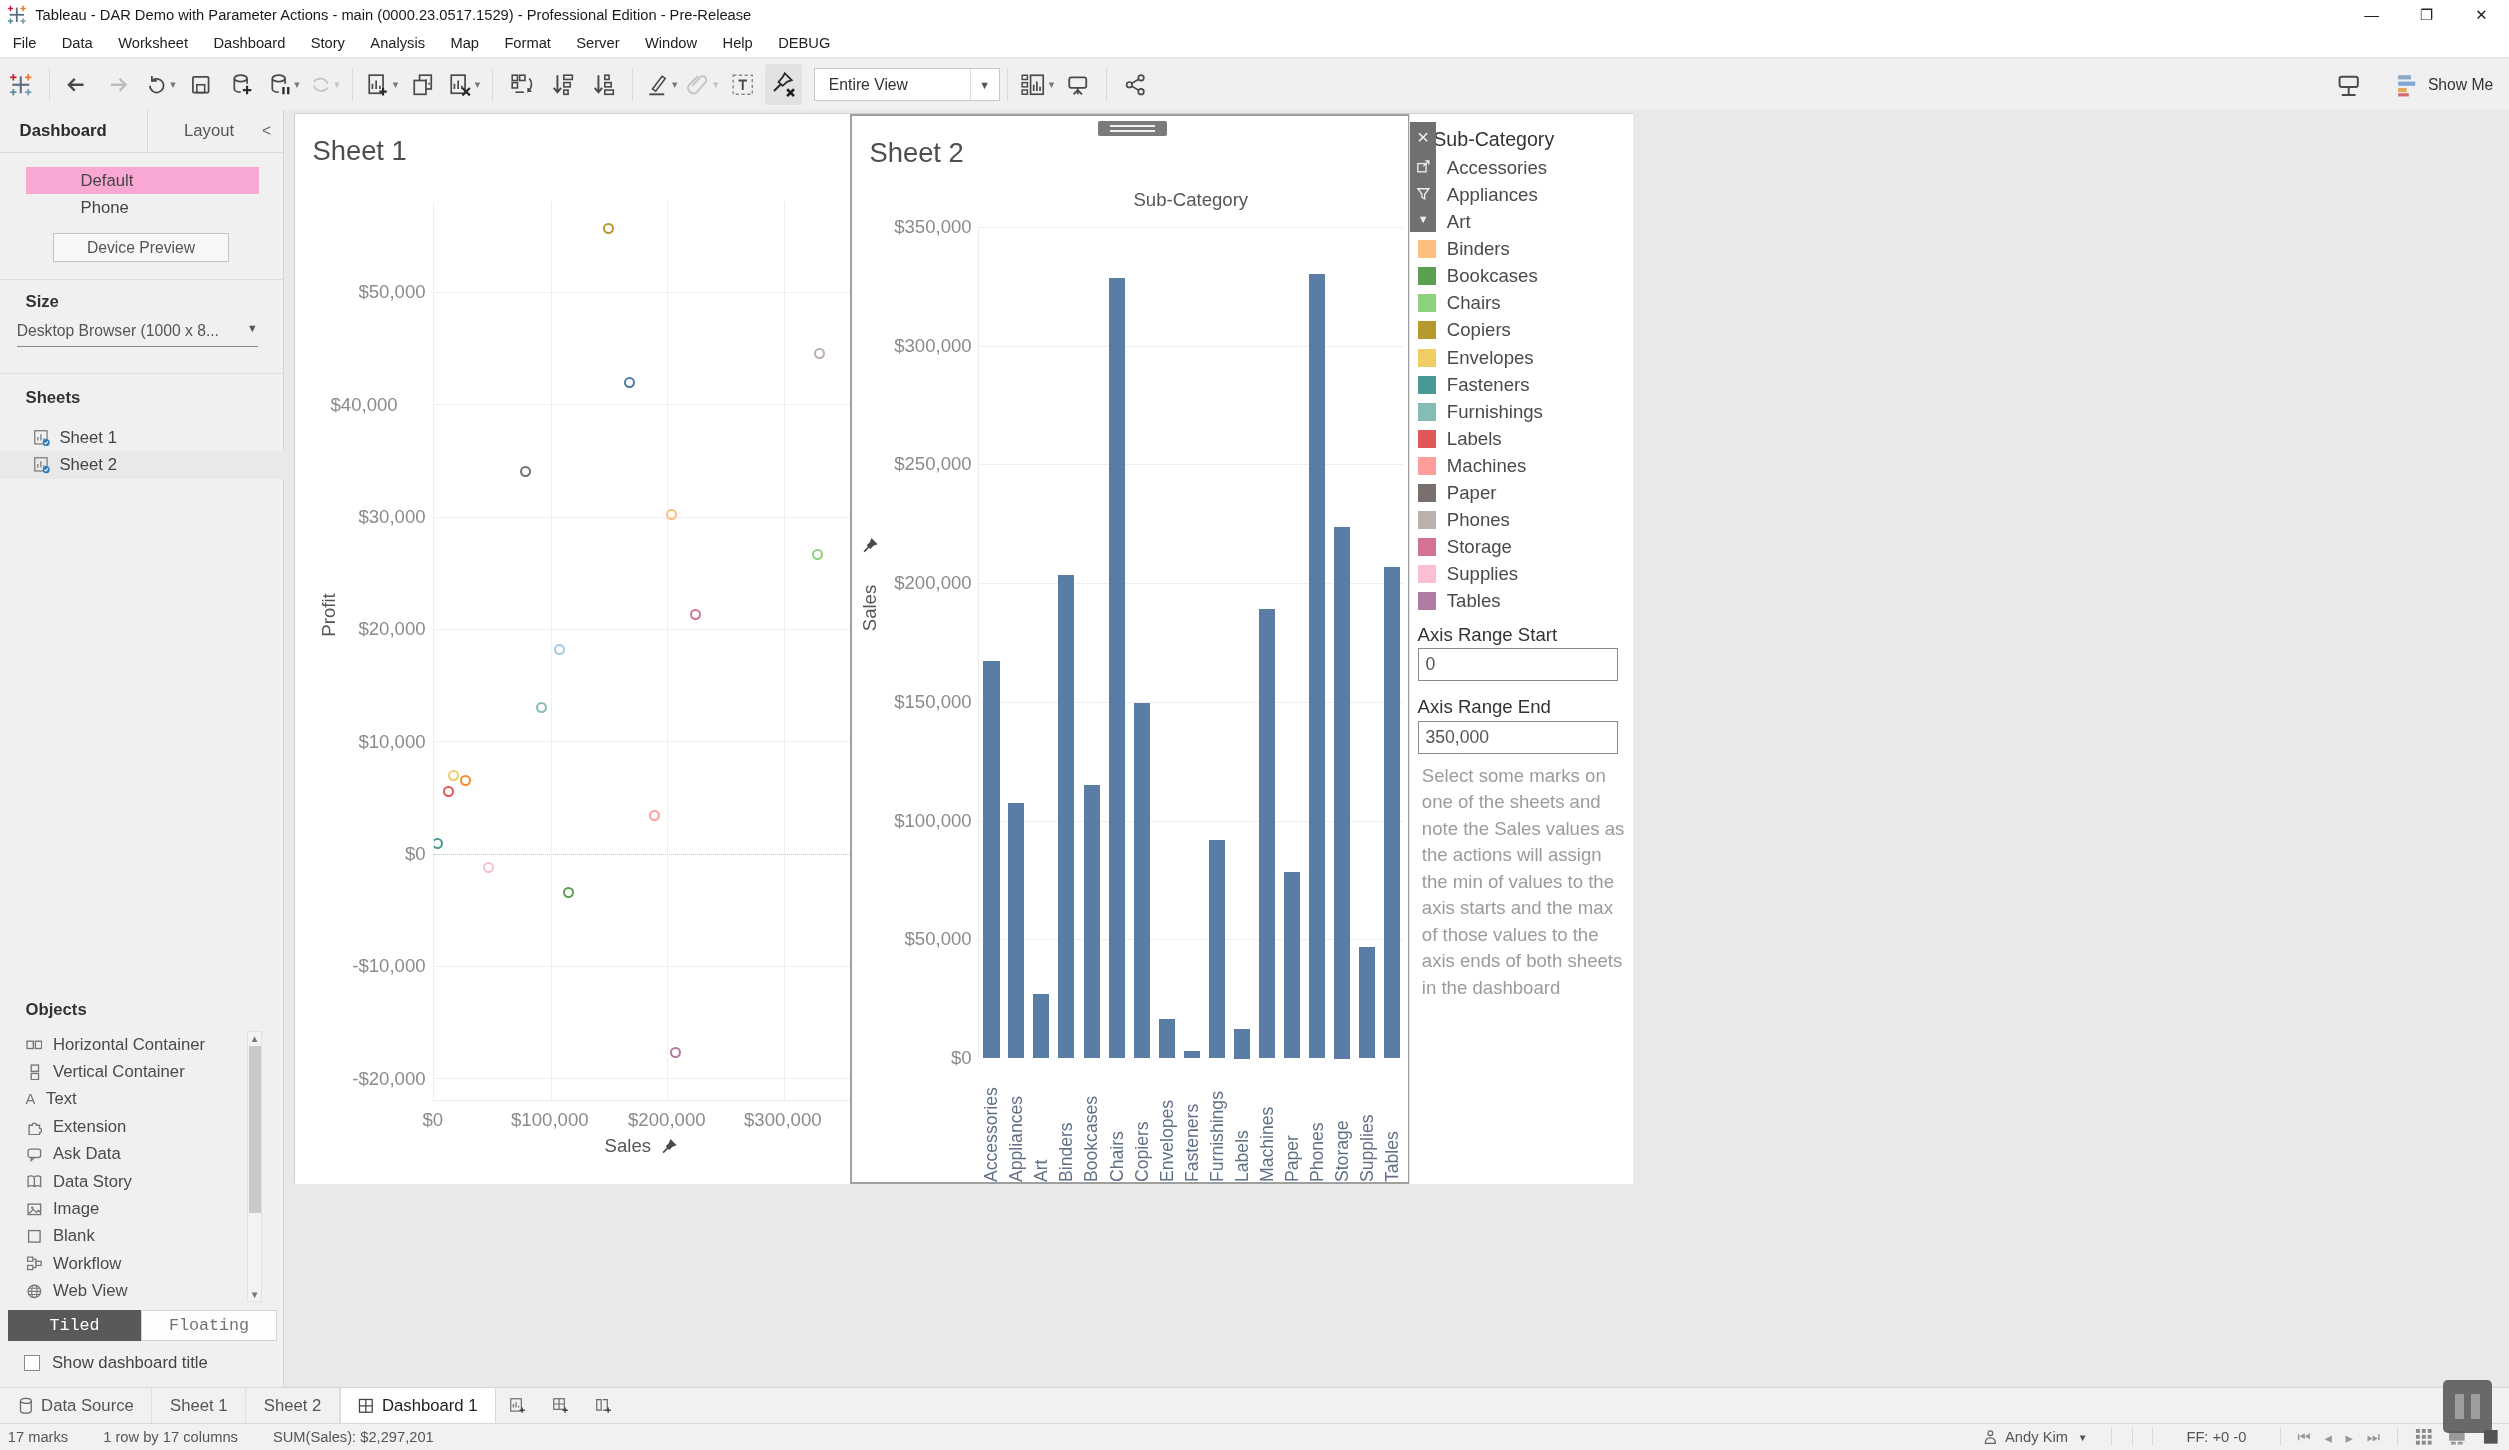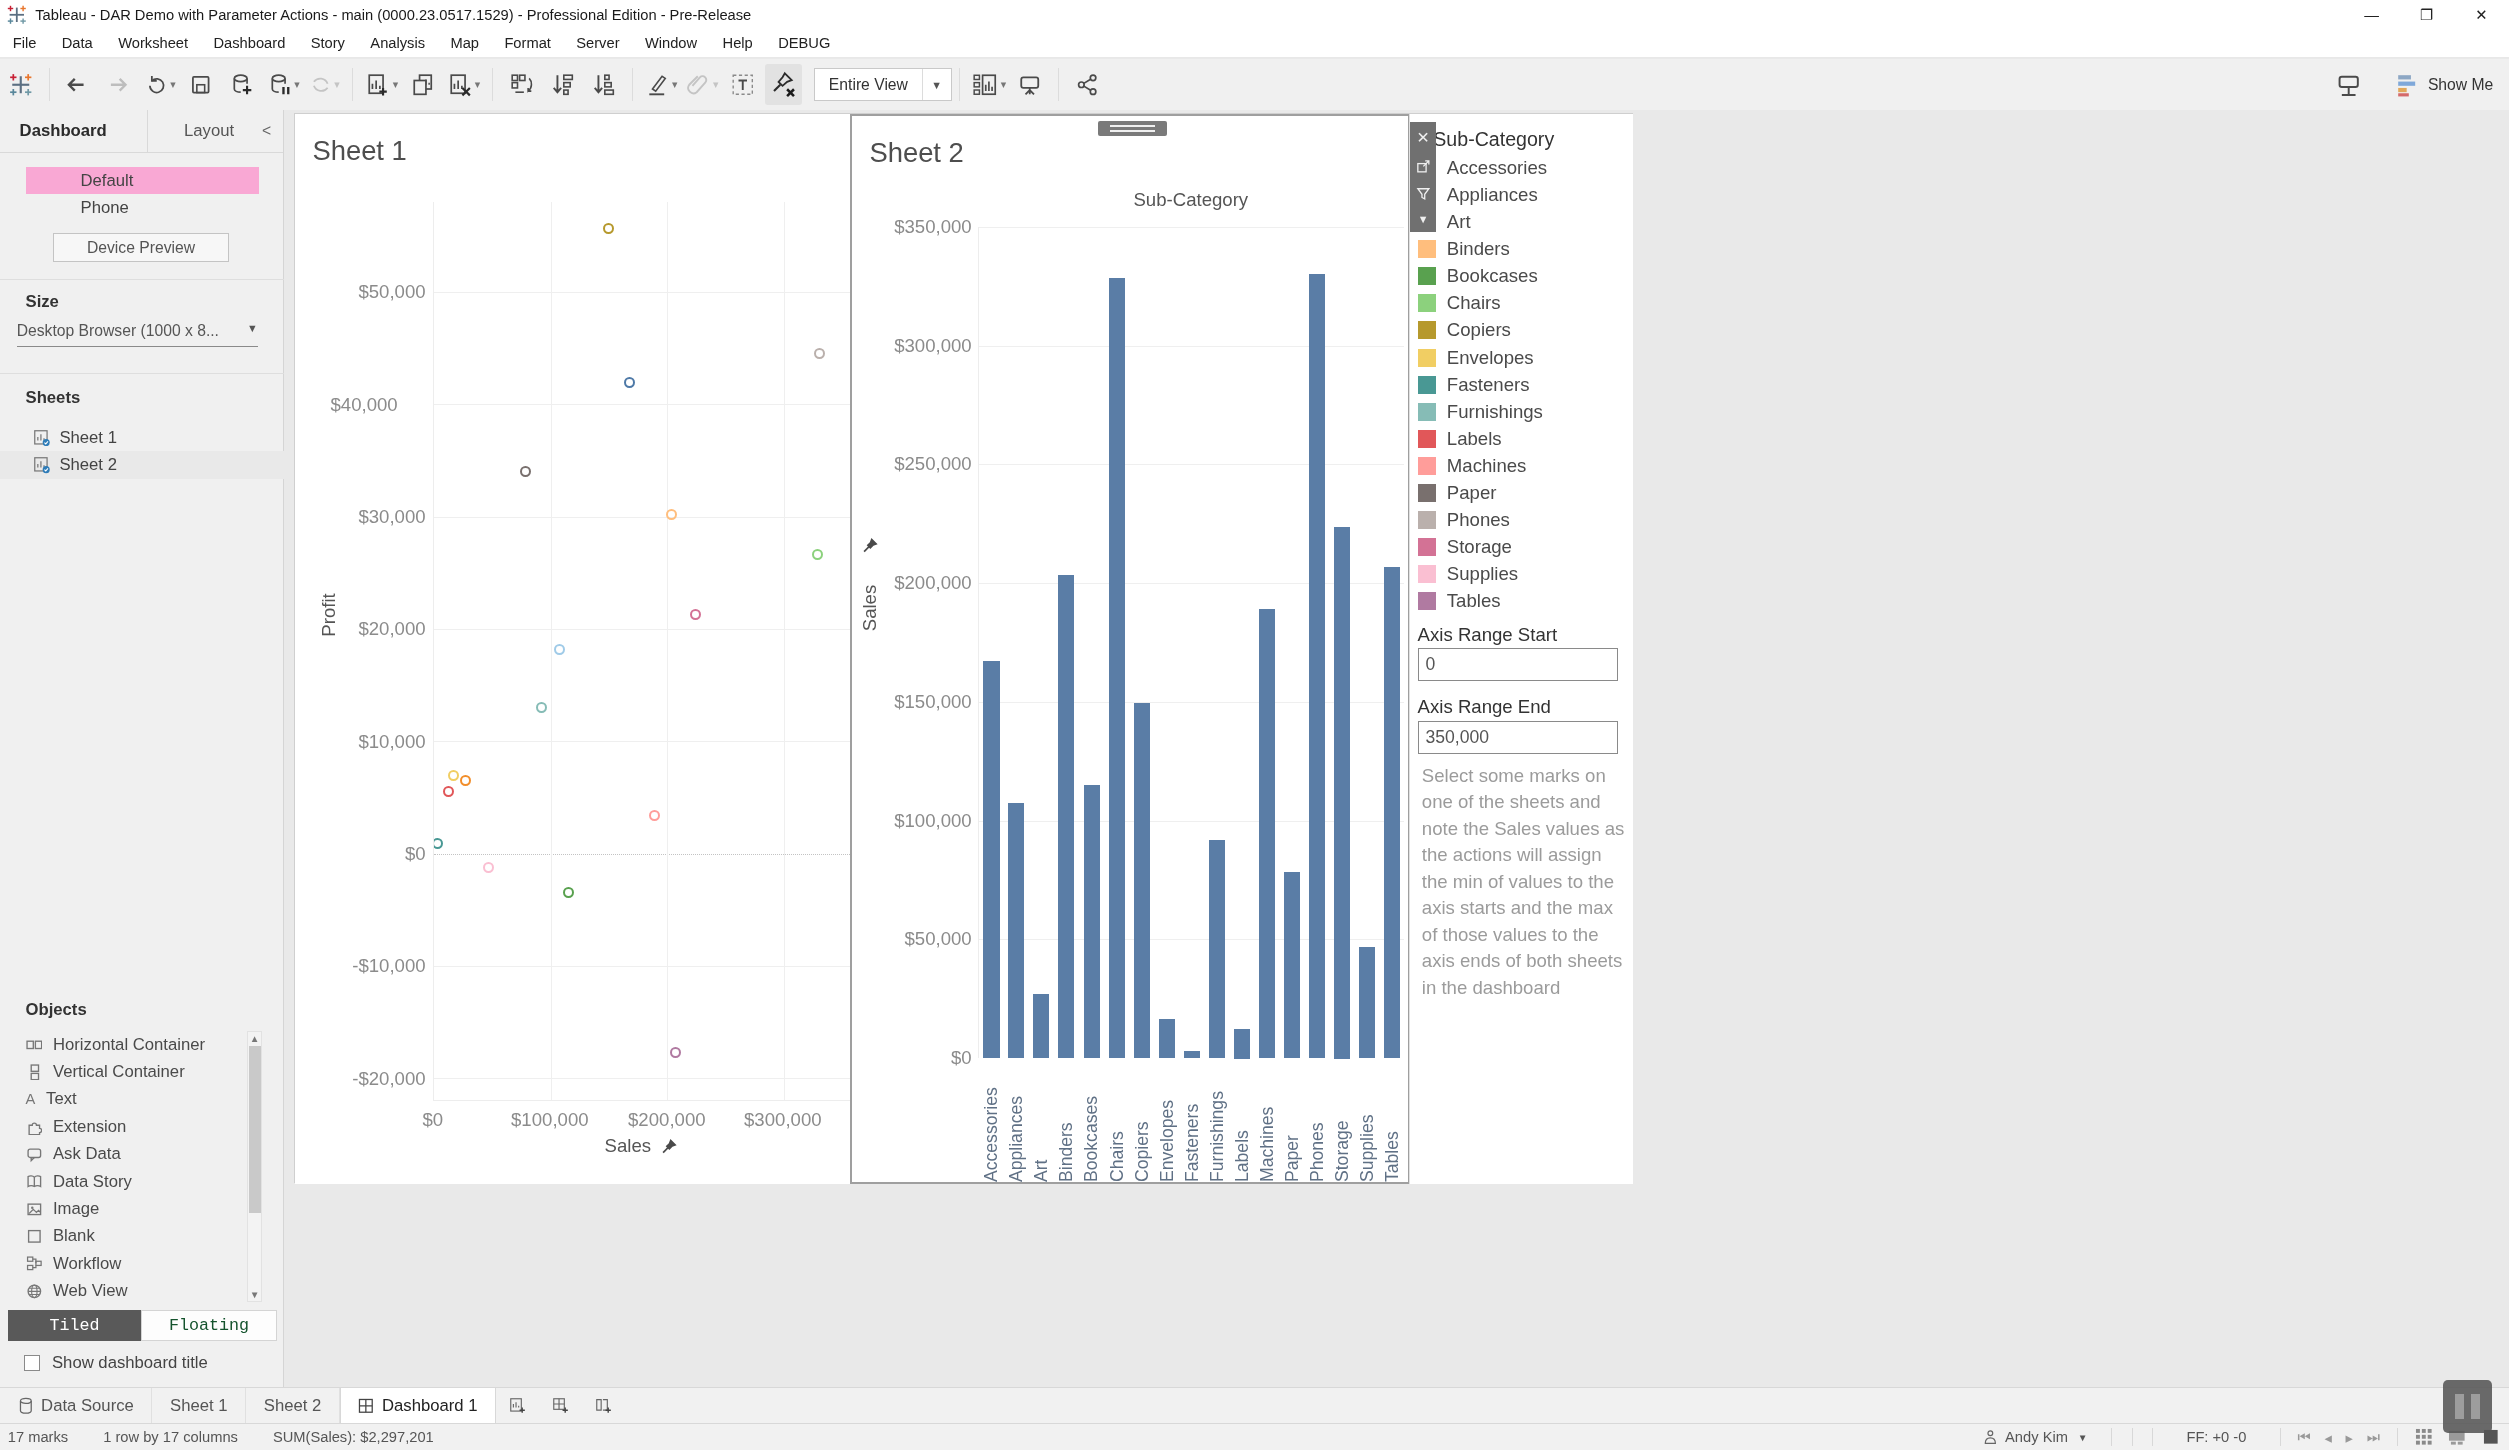--- a/index.html
+++ b/index.html
@@ -20,21 +20,21 @@
 
   
   #toolbar { position:absolute; left:0; top:59px; width:2509px; height:51px; background:#f0f0f0;
     display:flex; align-items:center; }
   .tbtn { height:41px; min-width:37px; display:flex; align-items:center; justify-content:center; margin:0 2px; }
   .tbtn svg { display:block; }
   .caret { font-size:10.8px; color:#777; margin-left:2px; }
   .tsep { width:1px; height:33px; background:#dcdcdc; margin:0 7.8px; }
   .tbtn.active { background:#e2e2e2; border-radius:2.9px; }
   #view-select { height:33px; border:1px solid #c9c9c9; background:#fff; display:flex; align-items:center;
-    margin-left:9.8px; }
+    margin-left:9.8px;gap:48px; }
   #view-select .vs-label { padding:0 13.7px; font-size:15.7px; color:#333; }
   #view-select .vs-caret { width:29px; height:100%; border-left:1px solid #dcdcdc; display:flex;
     align-items:center; justify-content:center; font-size:10.8px; color:#555; }
   #toolbar-right { margin-left:auto; display:flex; align-items:center; margin-right:13.7px; }
   #show-me-label { font-size:15.7px; color:#333; margin-left:7.8px; }
 
   
   #sidebar { position:absolute; left:0; top:110px; width:284px; height:1277px; background:#f0f0f0;
     border-right:1px solid #d5d5d5; font-size:16.7px; }
   #pane-tabs { height:43px; display:flex; align-items:center; border-bottom:1px solid #d9d9d9; }
@@ -53,21 +53,21 @@
   #size-value-row .dd-caret { margin-left:auto; font-size:10.8px; color:#555; }
   .sheet-row { height:27.4px; display:flex; align-items:center; padding-left:33px; color:#444; gap:8.8px; }
   .sheet-row.hl { background:#e9e9e9; }
   .obj-row { height:27.4px; display:flex; align-items:center; padding-left:25.5px; color:#4a4a4a; gap:10.8px; }
   #obj-scrollbar { position:absolute; right:21.6px; top:0; width:15.7px; height:271px; background:#f3f3f3;
     border:1px solid #e2e2e2; }
   #obj-scrollbar .thumb { position:absolute; left:1px; top:13.7px; width:11.8px; height:167px; background:#c9c9c9; }
   #obj-scrollbar .sb-arrow { position:absolute; left:0; width:13.7px; font-size:9.8px; color:#777; text-align:center; }
   #tiled-floating { position:absolute; left:7.8px; top:1200px; width:269px; height:31px; display:flex;font-family:Liberation Mono, monospace; }
   #tiled-btn { flex:1; background:#595959; color:#fff; display:flex; align-items:center; justify-content:center; font-size:16.7px; }
-  #floating-btn { flex:1; background:#fdfdfd; border:1px solid #d4d4d4; color:#14532d; display:flex; align-items:center; justify-content:center; font-size:16.7px; }
+  #floating-btn { flex:1; background:#fdfdfd; border:1px solid #d4d4d4; color:#737373; display:flex; align-items:center; justify-content:center; font-size:16.7px; }
   #show-title-row { position:absolute; left:23.5px; top:1243px; display:flex; align-items:center; gap:11.8px; color:#444; }
   #show-title-row .cb { width:16.7px; height:16.7px; border:1px solid #8a8a8a; background:#fff; }
 
   
   #workspace { position:absolute; left:284px; top:110px; width:2225px; height:1277px; background:#e9e9e9; }
   #dashboard { position:absolute; left:9.8px; top:2.9px; width:1339px; height:1070px; background:#ffffff;
     border:1px solid #cfcfcf; }
   #sheet1 { position:absolute; left:0; top:0; width:555px; height:1070px; background:#fff; }
   #sheet2 { position:absolute; left:555px; top:0; width:560px; height:1070px; background:#fff;
     border:2px solid #9f9f9f; }

